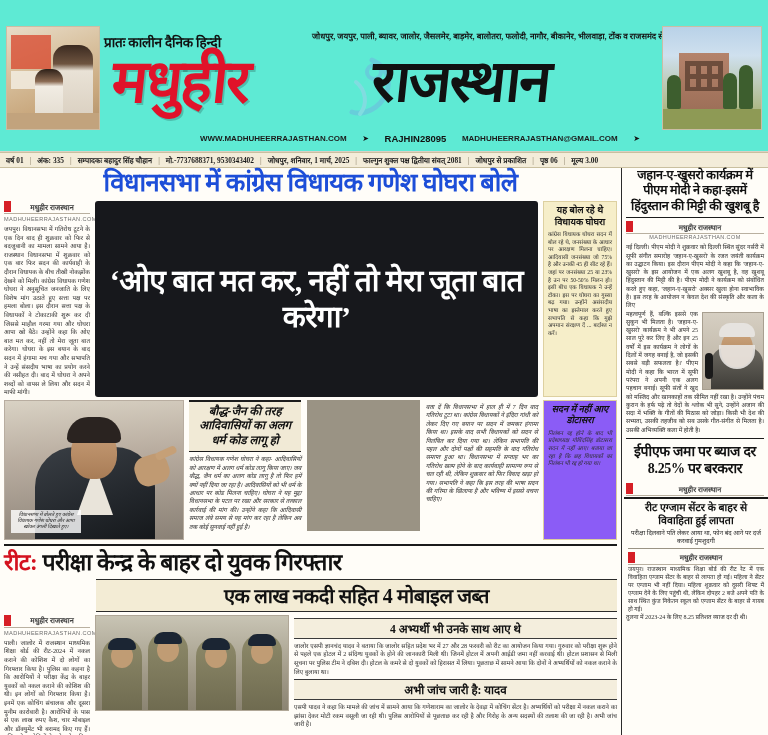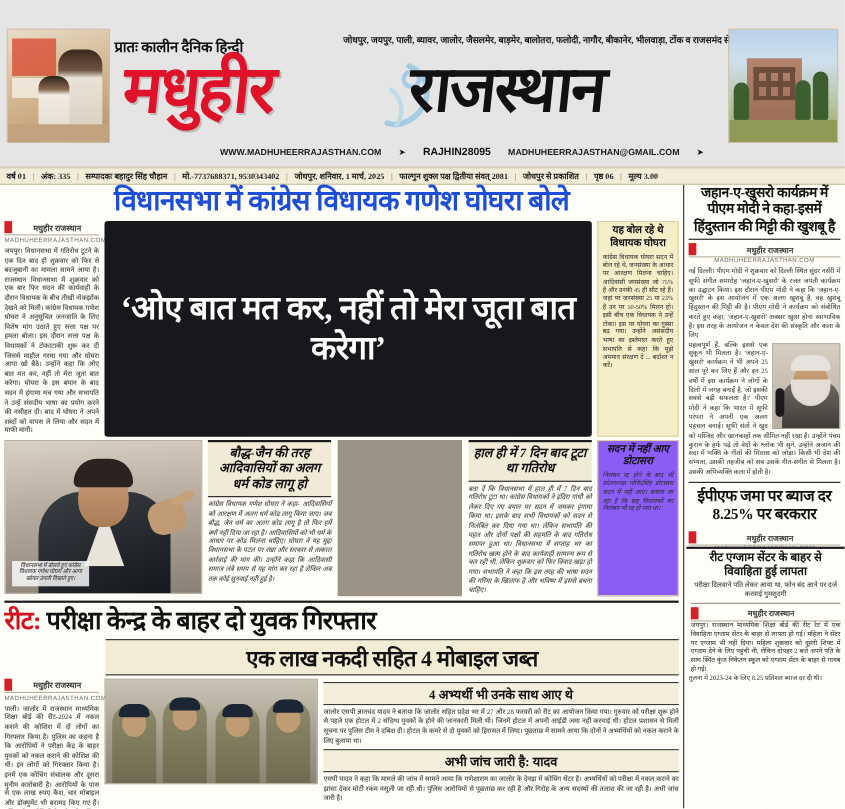--- a/index.html
+++ b/index.html
@@ -13,21 +13,21 @@
   .page {
     position: relative;
     width: 768px; height: 735px;
     background: #fffdf8;
   }
 
   
   .masthead {
     position: relative;
     width: 768px; height: 152px;
-    background: #e5e5e5;
+    background: #5eead4;
     border-bottom: 1px solid #d8d2c4;
   }
   .mh-photo-left {
     position: absolute; left: 6px; top: 26px;
     width: 94px; height: 104px;
     background: linear-gradient(160deg,#e8dcc8 0%,#d9c2a0 35%,#c9a87e 70%,#b08f68 100%);
     border: 1px solid #cbbda4;
     overflow: hidden;
   }
   .mh-photo-left .p-band {
@@ -514,21 +514,20 @@
         </div>
 
         <div class="sub-col">
           <div class="two-sub">
             <div>
               <div class="sub-head">बौद्ध-जैन की तरह आदिवासियों का अलग धर्म कोड लागू हो</div>
               <div class="sub-body">कांग्रेस विधायक गणेश घोघरा ने कहा- आदिवासियों को आरक्षण में अलग धर्म कोड लागू किया जाए। जब बौद्ध, जैन धर्म का अलग कोड लागू है तो फिर हमें क्यों नहीं दिया जा रहा है। आदिवासियों को भी धर्म के आधार पर कोड मिलना चाहिए। घोघरा ने यह मुद्दा विधानसभा के पटल पर रखा और सरकार से तत्काल कार्रवाई की मांग की। उन्होंने कहा कि आदिवासी समाज लंबे समय से यह मांग कर रहा है लेकिन अब तक कोई सुनवाई नहीं हुई है।</div>
             </div>
             <div class="vsep"></div>
             <div>
-              <div class="sub-head">हाल ही में 7 दिन बाद टूटा था गतिरोध</div>
               <div class="sub-body">बता दें कि विधानसभा में हाल ही में 7 दिन बाद गतिरोध टूटा था। कांग्रेस विधायकों ने इंदिरा गांधी को लेकर दिए गए बयान पर सदन में जमकर हंगामा किया था। इसके बाद सभी विधायकों को सदन से निलंबित कर दिया गया था। लेकिन सभापति की पहल और दोनों पक्षों की सहमति के बाद गतिरोध समाप्त हुआ था। विधानसभा में सप्ताह भर का गतिरोध खत्म होने के बाद कार्यवाही सामान्य रूप से चल रही थी, लेकिन शुक्रवार को फिर विवाद खड़ा हो गया। सभापति ने कहा कि इस तरह की भाषा सदन की गरिमा के खिलाफ है और भविष्य में इससे बचना चाहिए।</div>
             </div>
           </div>
         </div>
 
         <div class="sidebox" style="background:#8b5cf6;">
           <h4>सदन में नहीं आए डोटासरा</h4>
           <p>निलंबन रद्द होने के बाद भी प्रदेशाध्यक्ष गोविंदसिंह डोटासरा सदन में नहीं आए। बताया जा रहा है कि छह विधायकों का निलंबन भी रद्द हो गया था।</p>
         </div>
       </div>

